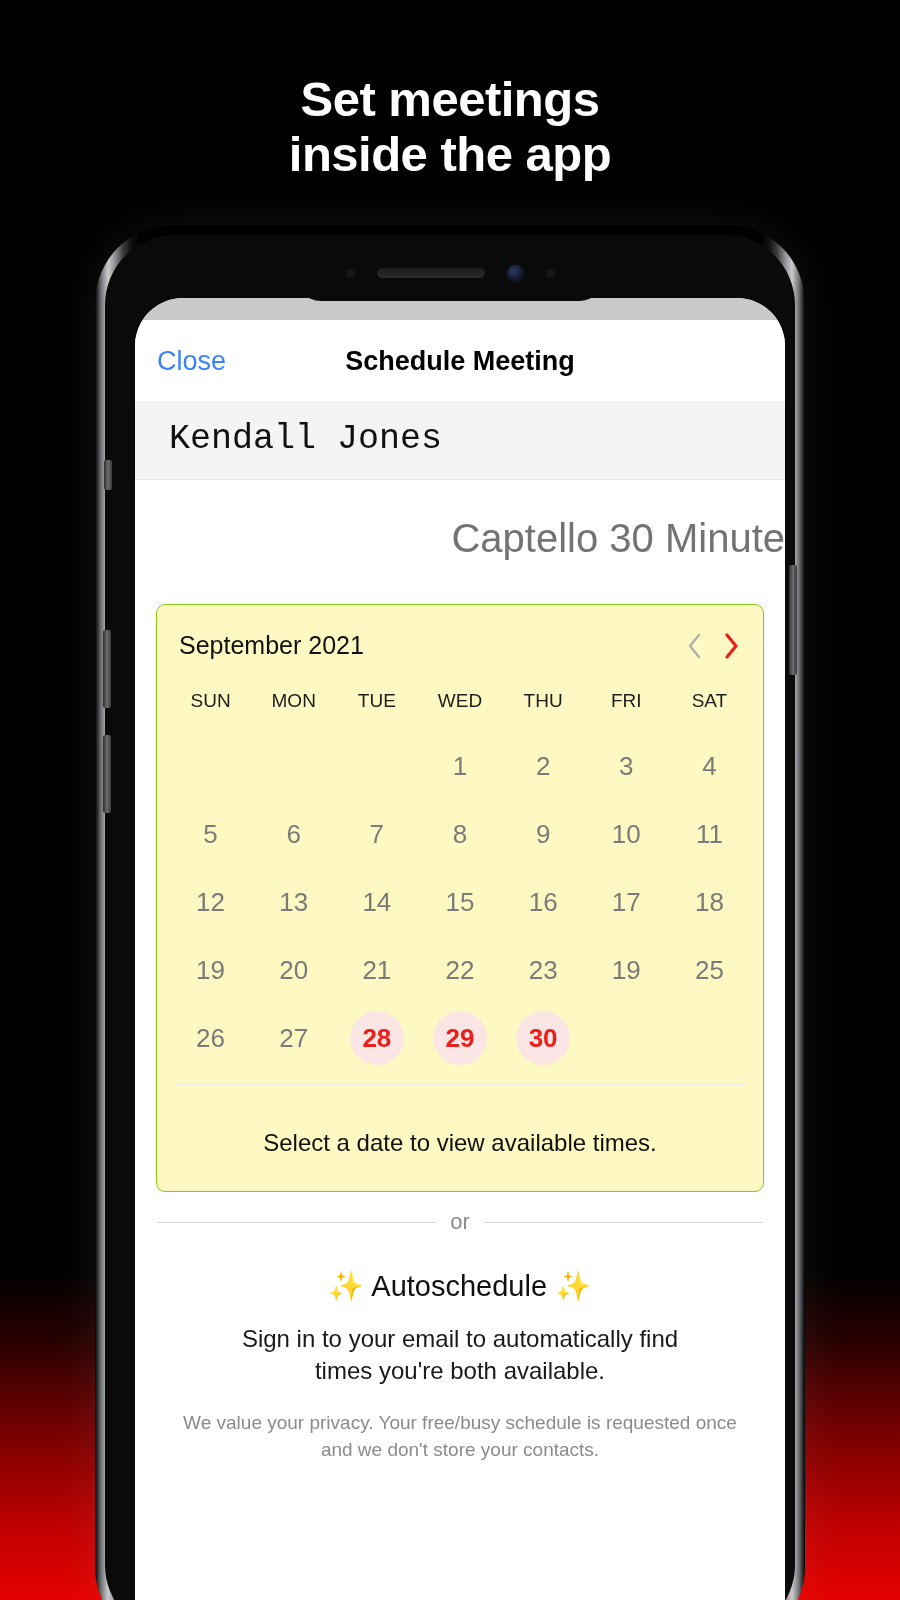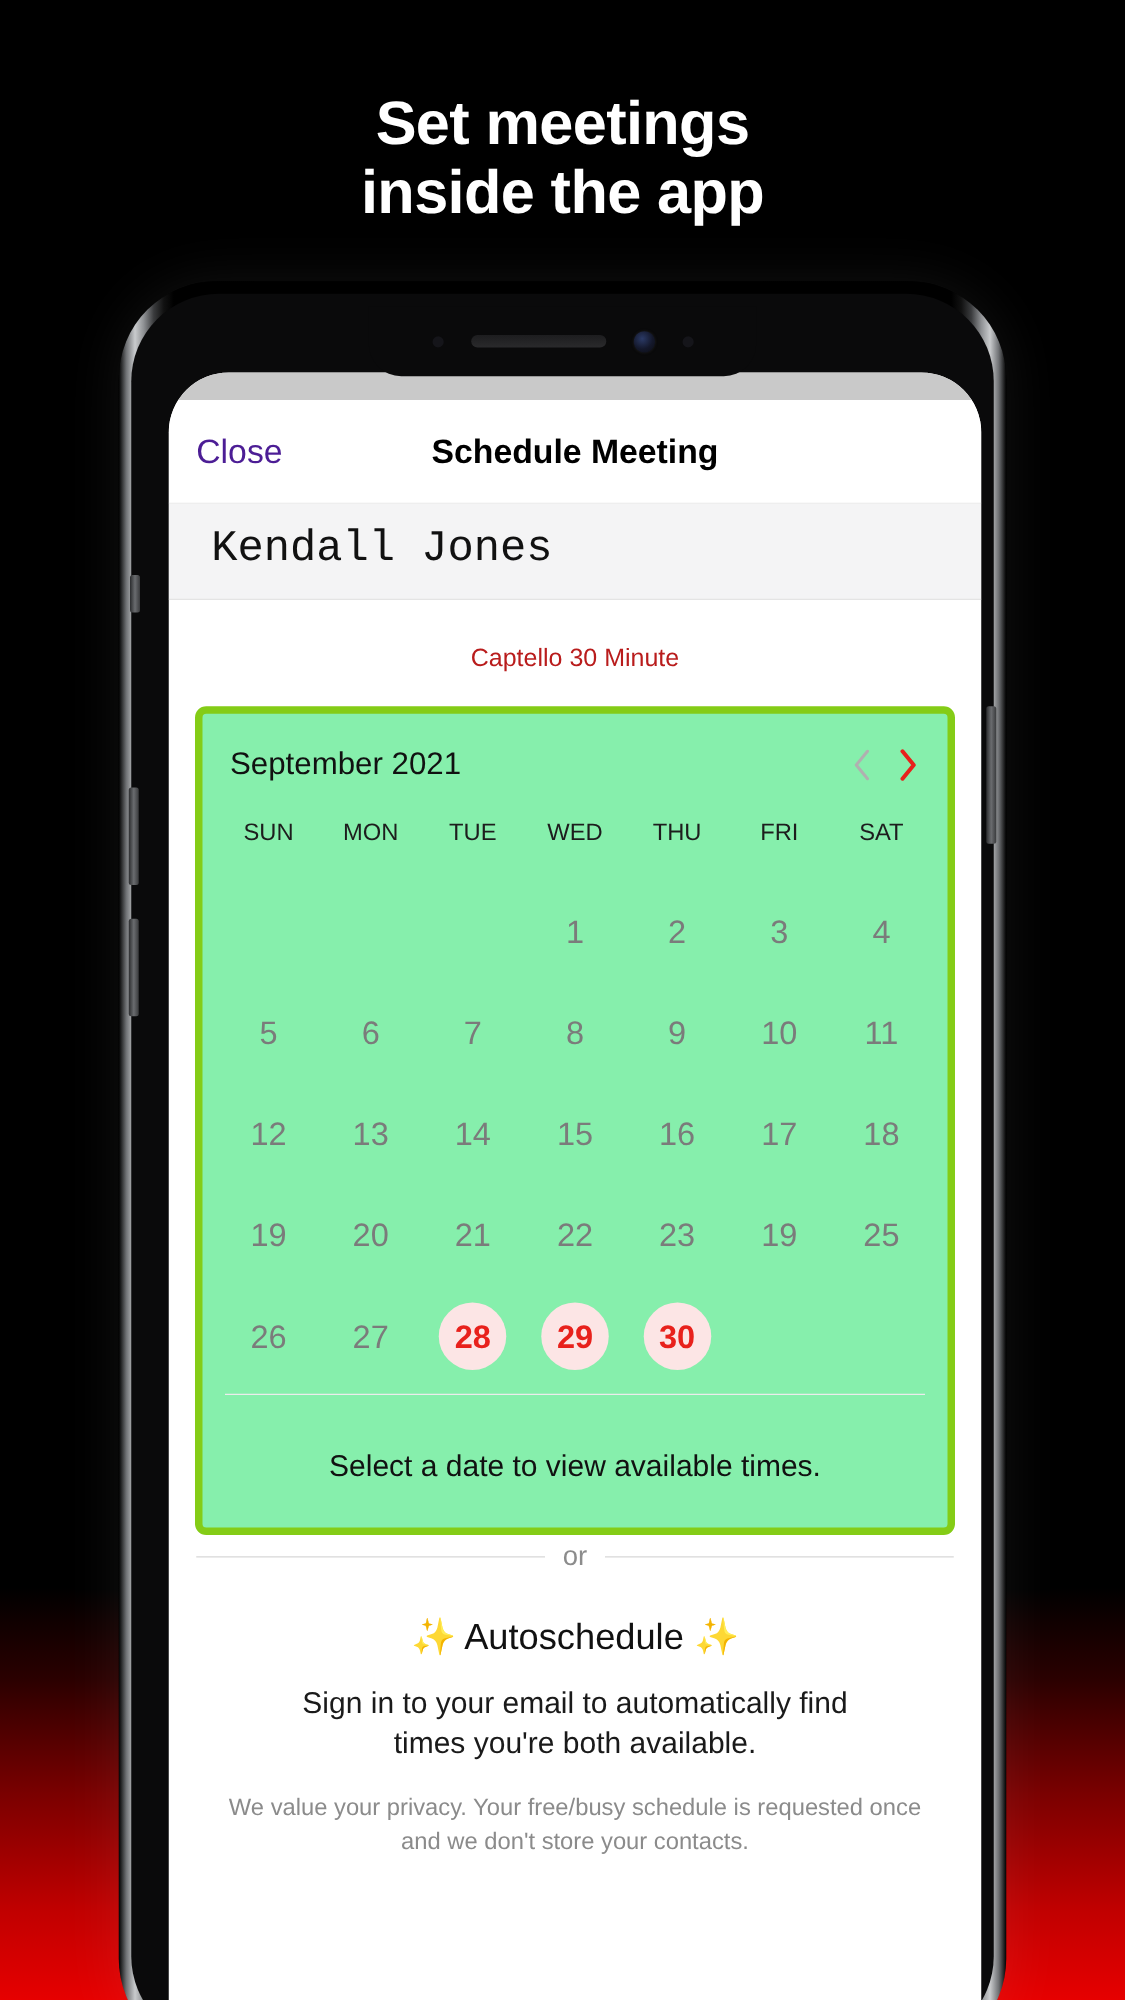--- a/index.html
+++ b/index.html
@@ -82,54 +82,54 @@
     background:radial-gradient(circle at 40% 35%, #2b3a66 0%, #14182b 55%, #0b0c12 100%);
     box-shadow:0 0 2px #222;
   }
   .sensor { width:9px; height:9px; border-radius:50%; background:#15151a; }
 
   
   .navbar {
     position:relative; height:82px; background:#fff;
     display:flex; align-items:center; padding:0 22px;
   }
-  .close-btn { font-size:27px; color:#4c1d95; }
+  .close-btn { font-size:27px; color:#3b82f6; }
   .nav-title {
     position:absolute; left:0; width:100%; text-align:center;
     font-size:27px; font-weight:bold; color:#000; pointer-events:none;
   }
 
   .name-band {
     background:#f4f4f5; padding:16px 34px 20px;
     border-top:1px solid #ececec; border-bottom:1px solid #e4e4e4;font-family:Liberation Mono, monospace;
   }
   .name-band-text { font-size:35px; color:#111; }
 
   .event-title {
-    text-align:center; font-size:20px; color:#b91c1c;
+    text-align:right; font-size:40px; color:#737373;
     padding:36px 0 26px;
   }
 
   
   .cal-card {
-    margin:0 21px; border:6px solid #84cc16; border-radius:9px;
-    background:#86efac; padding:26px 0 0;
+    margin:17px 21px; border:1px solid #84cc16; border-radius:9px;
+    background:#fef9c3; padding:26px 0 0;
   }
   .cal-head {
     display:flex; align-items:center; justify-content:space-between;
     padding:0 24px 0 22px;
   }
   .cal-month { font-size:25px; color:#111; }
   .cal-navs { display:flex; align-items:center; gap:22px; }
   .chev { width:15px; height:26px; }
   .chev svg { display:block; }
 
   .cal-grid {
     display:grid; grid-template-columns:repeat(7,1fr);
-    padding:22px 12px 0; row-gap:17px;
+    padding:22px 12px 0; row-gap:4px;
   }
   .dow {
     text-align:center; font-size:19px; color:#1d1d1d; padding:8px 0 18px;
   }
   .day {
     height:64px; display:flex; align-items:center; justify-content:center;
     font-size:26px; color:#7b7b7b;
   }
   .day.empty { color:transparent; }
   .day.avail span {

